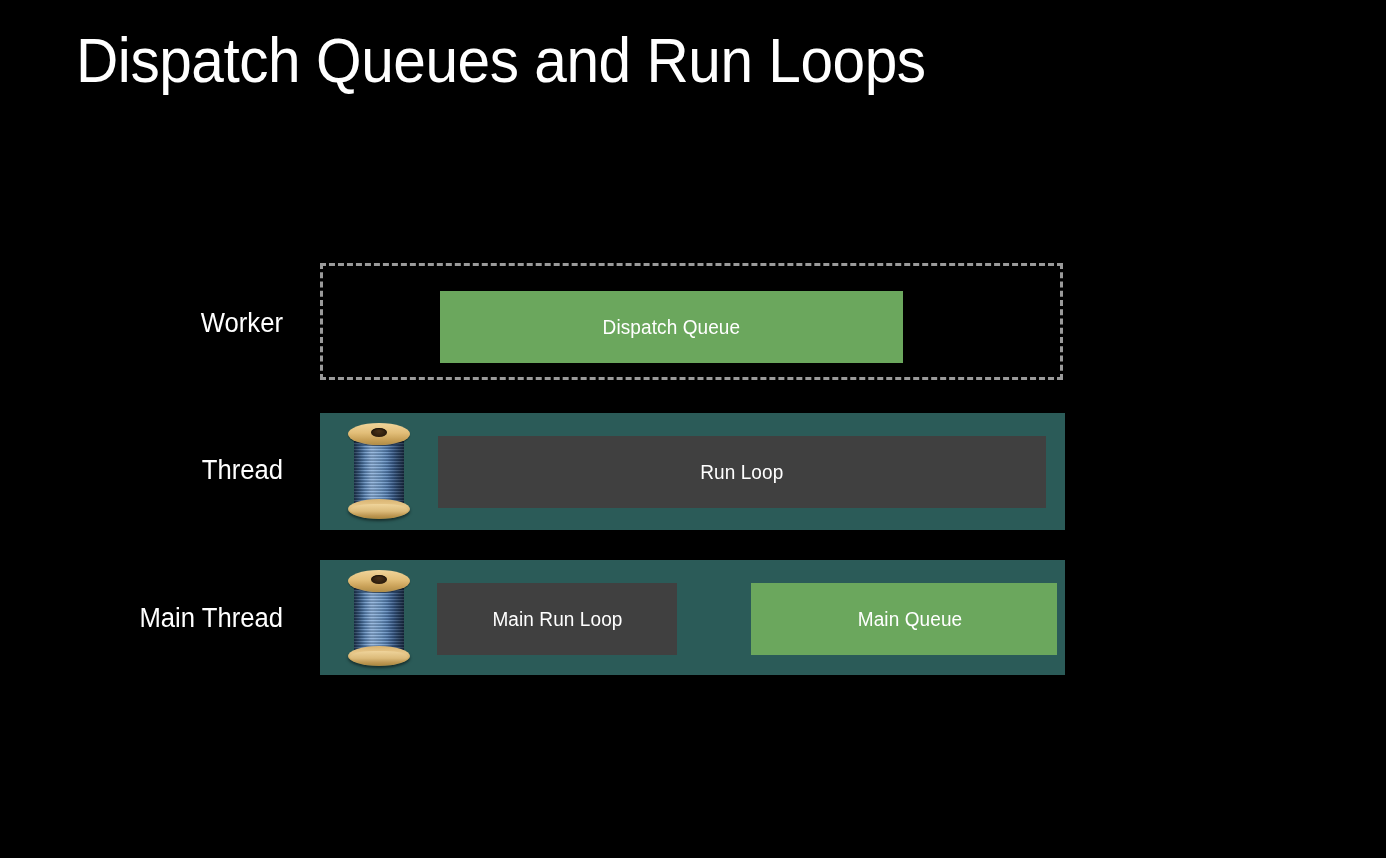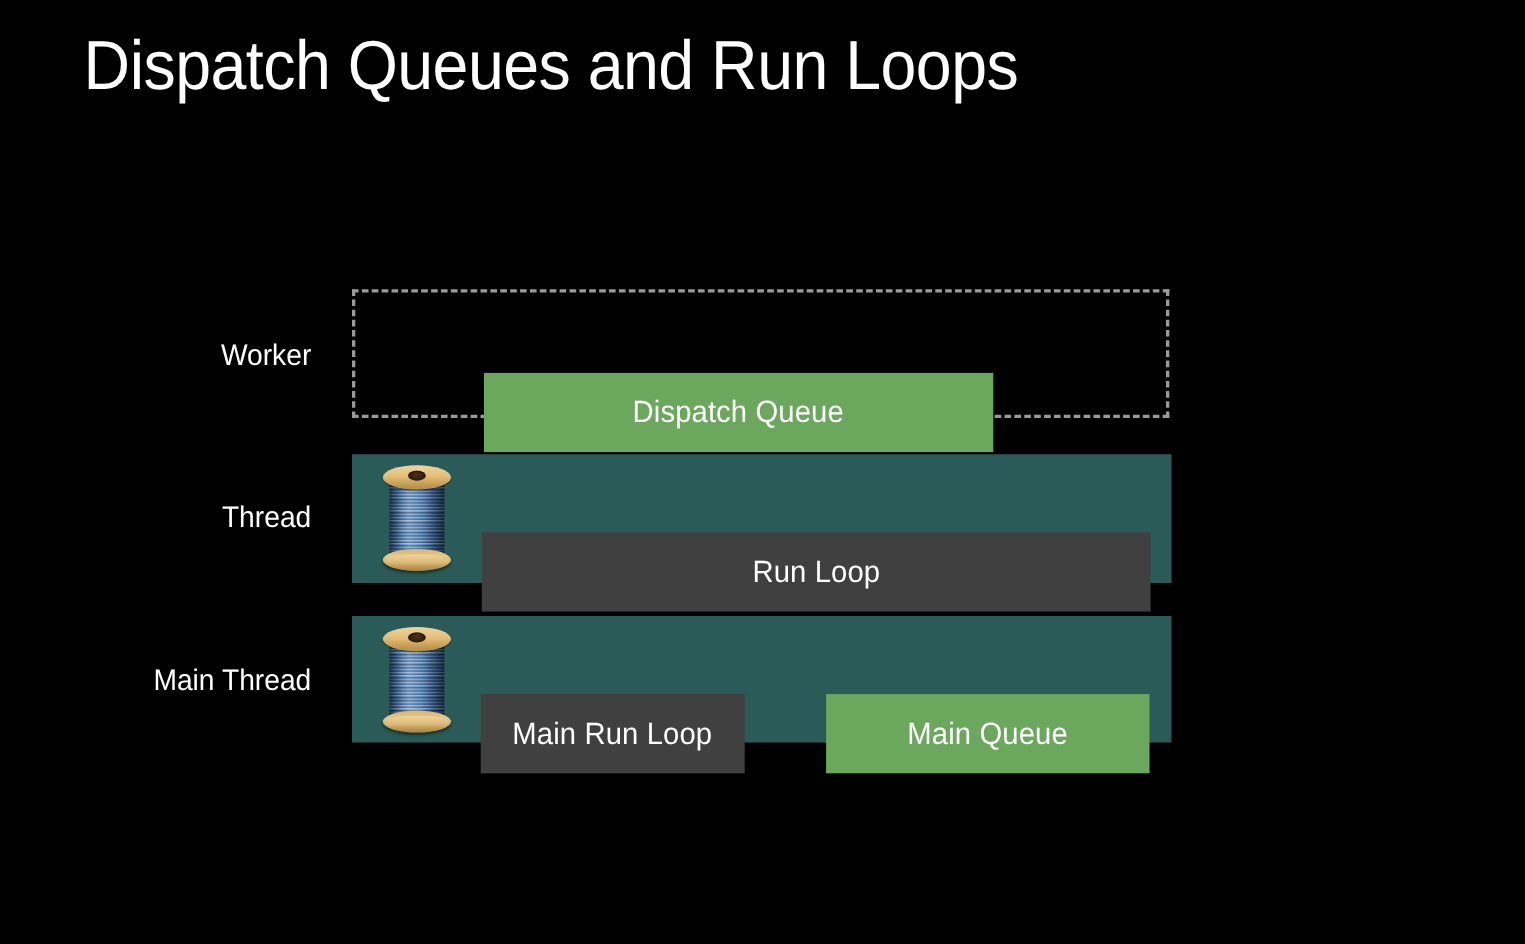--- a/index.html
+++ b/index.html
@@ -87,26 +87,25 @@
     height: 115px;
     background: #2b5b58;
   }
 
   
   .box {
     position: absolute;
     display: flex;
     align-items: center;
     justify-content: center;
-    font-size: 28px;
+    font-size: 20px;
     font-weight: 400;
     color: #ffffff;
     white-space: nowrap;
     letter-spacing: 0.1px;
-    margin-top: 48px;
   }
   .box-label { transform: scaleX(0.95); transform-origin: center; }
   .green-box { background: #6ba75d; }
   .blue-box  { background: #404040; }
 
   
   #dispatch-queue-box {
     left: 117px;
     top: 25px;
     width: 463px;
@@ -126,20 +125,21 @@
     left: 117px;
     top: 23px;
     width: 240px;
     height: 72px;
   }
   #main-queue-box {
     left: 431px;
     top: 23px;
     width: 294px;
     height: 72px;
+    padding-left: 12px;
   }
 
   
   .spool {
     position: absolute;
     left: 28px;
     top: 10px;
     width: 62px;
     height: 96px;
   }

